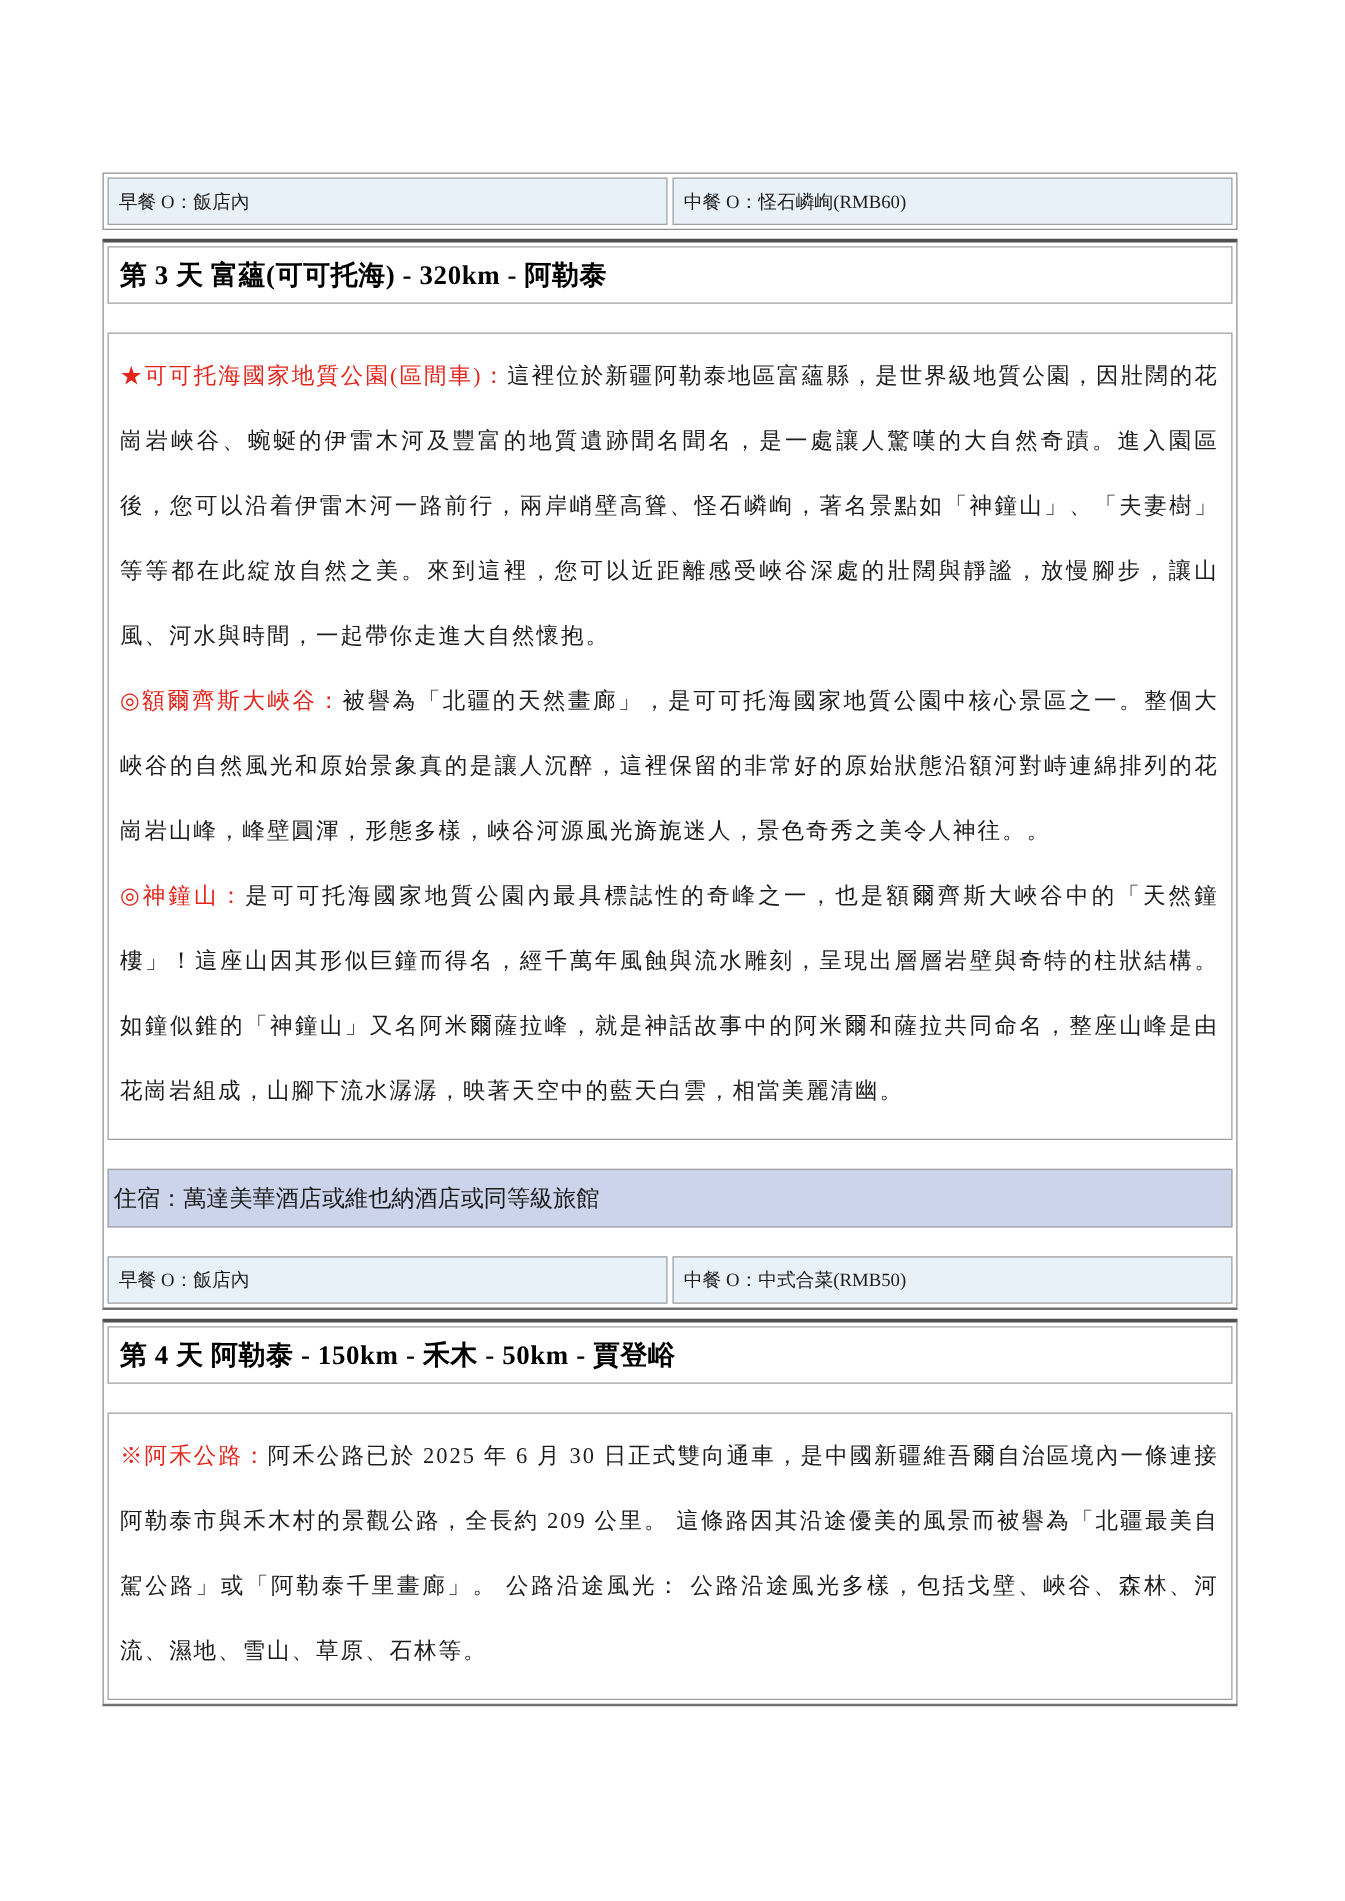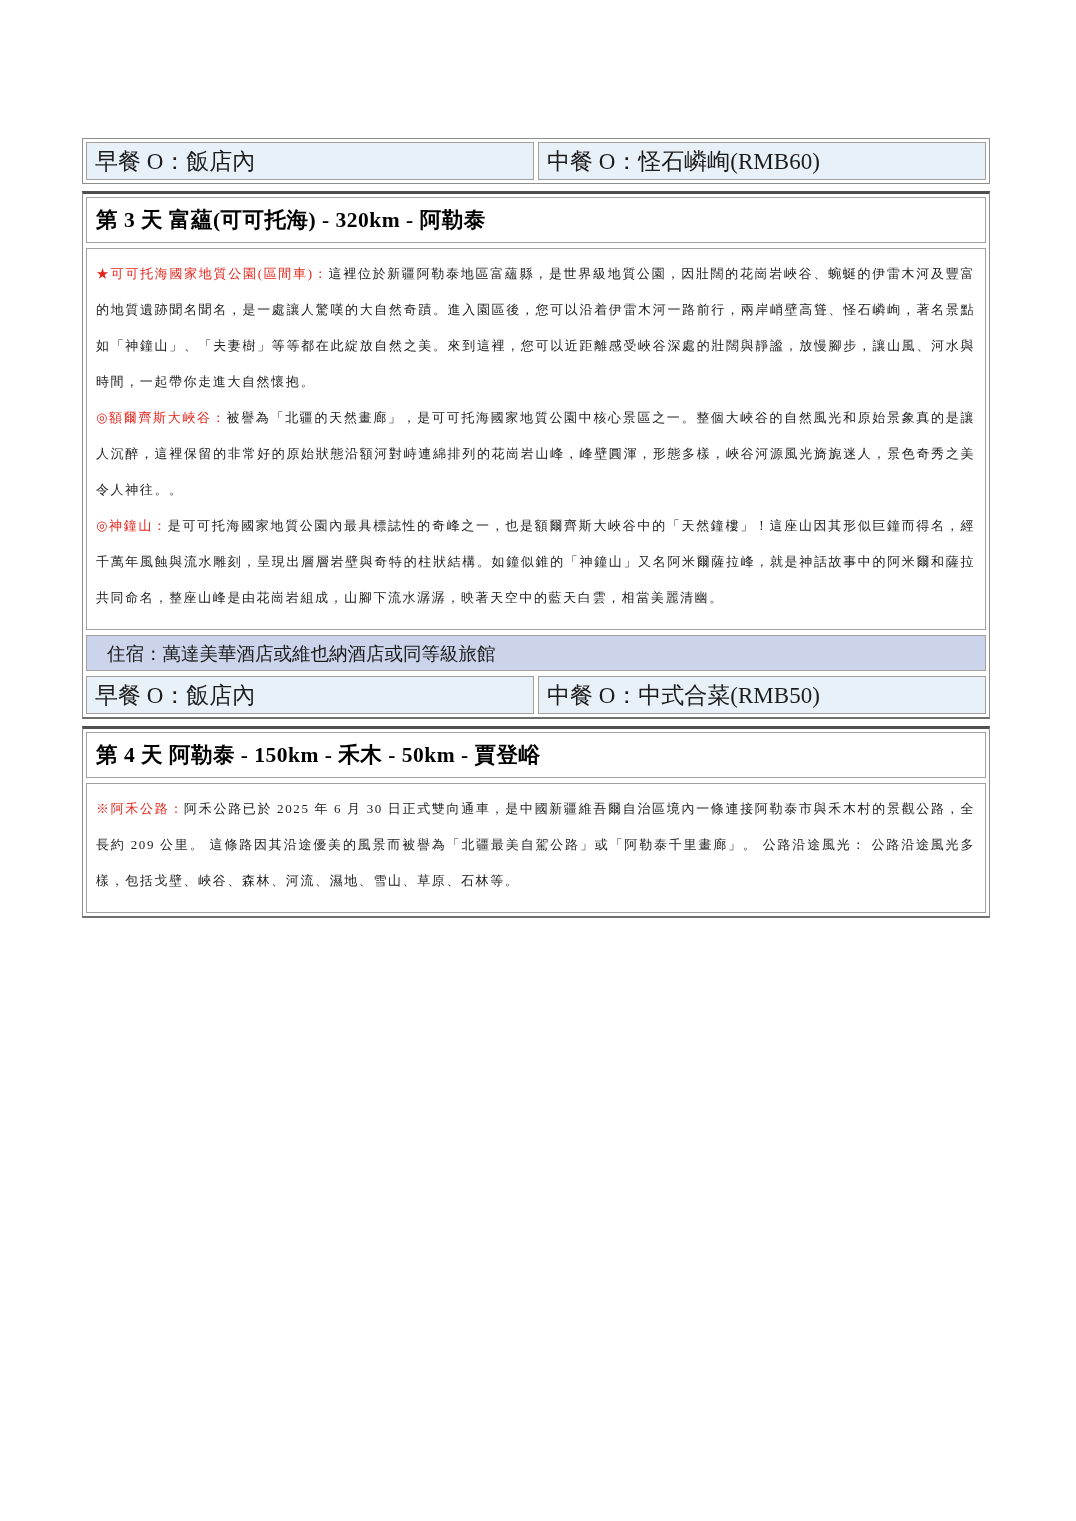--- a/index.html
+++ b/index.html
@@ -23,60 +23,60 @@
     padding: 3px;
     margin-bottom: 7px;
     background: #ffffff;
   }
   .day-tbl {
     border-top: 3px solid #4e4e4e;
     border-bottom: 2px solid #6f6f6f;
   }
   .cell {
     border: 1px solid #a0a0a0;
-    margin-bottom: 5px;
+    margin-bottom: 23px;
     background: #ffffff;
   }
   .tbl > .cell:last-child, .tbl > .meal-row:last-child { margin-bottom: 0; }
   .meal-row { display: flex; gap: 4px; margin-bottom: 0; }
   .meal-cell {
     flex: 1;
     border: 1px solid #a0a0a0;
     background: #e9f1f8;
     height: 38px;
     display: flex;
     align-items: center;
     padding-left: 8px;
-    font-size: 23px;
+    font-size: 15px;
     white-space: nowrap;
     overflow: hidden;
   }
   .day-title {
     font-size: 21.5px;
     font-weight: 700;
     padding: 7px 9px 8px 9px;
     letter-spacing: 0.5px;
     color: #000000;
   }
   .content-cell { padding: 7px 10px 13px 9px; }
   .section {
     margin: 0;
-    font-size: 13px;
-    line-height: 36px;
+    font-size: 18px;
+    line-height: 52px;
     letter-spacing: 1.6px;
     text-align: justify;
     color: #1c1c1c;
   }
   .red { color: #e3251c; }
   .hotel-cell {
     background: #cbd4ea;
-    height: 36px;
+    height: 47px;
     display: flex;
     align-items: center;
-    padding-left: 20px;
+    padding-left: 4px;
     font-size: 18.5px;
     font-family: Liberation Serif, serif;
   }
 </style>
 </head>
 <body>
 
 <div class="doc">
 
   <div class="tbl">

